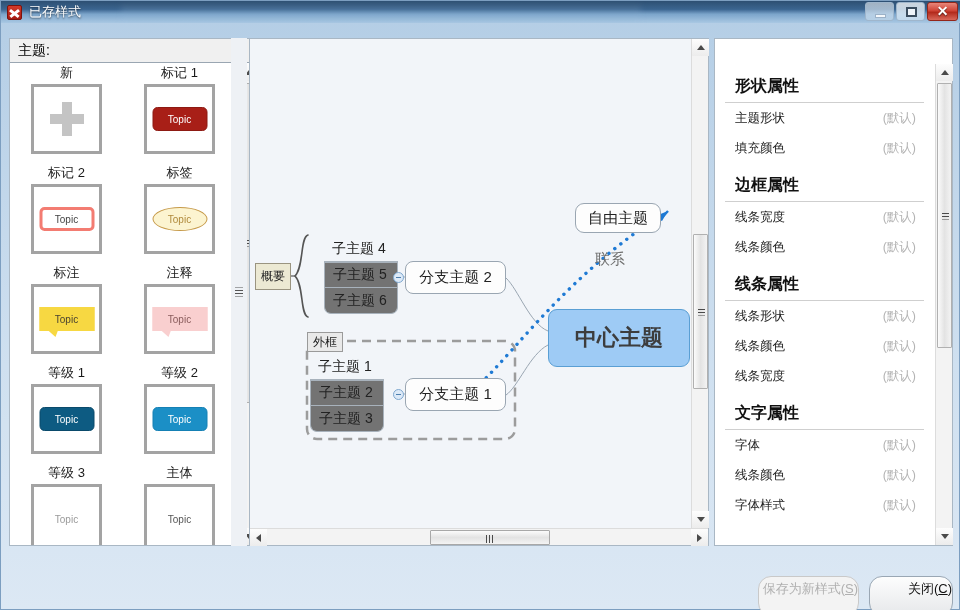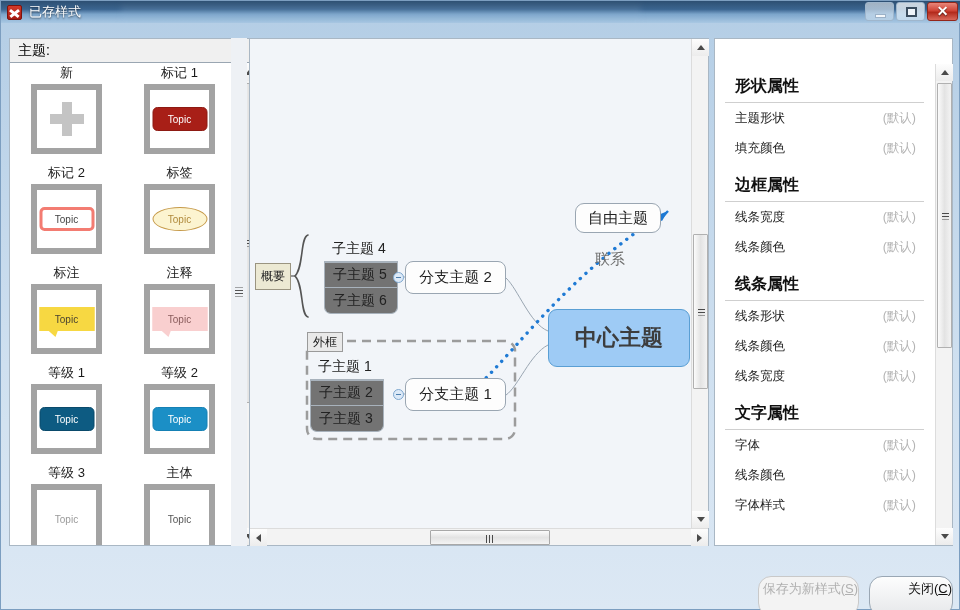--- a/index.html
+++ b/index.html
@@ -105,21 +105,21 @@
     row-gap:0; column-gap:0;
   }
   .theme-cell { width:113px; height:100px; position:relative; }
   .theme-label {
     position:absolute; left:0; top:0; width:113px;
     text-align:center; font-size:13px; color:#1a1a1a;
   }
   .theme-box {
     position:absolute; left:21px; top:20px;
     width:71px; height:70px;
-    border:6px solid #a3a3a3; background:#fff;
+    border:3px solid #a3a3a3; background:#fff;
   }
   .chip {
     position:absolute; left:50%; top:50%; transform:translate(-50%,-50%);
     font-size:10px; display:flex; align-items:center; justify-content:center;
   }
   .chip-plus {
     width:34px; height:34px; background:transparent;
   }
   .chip-plus::before, .chip-plus::after {
     content:''; position:absolute; background:#c4c4c4;

